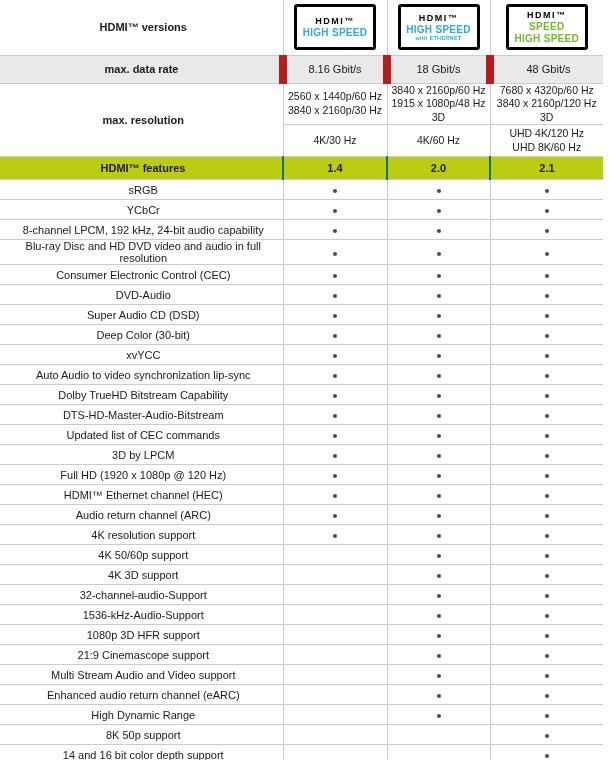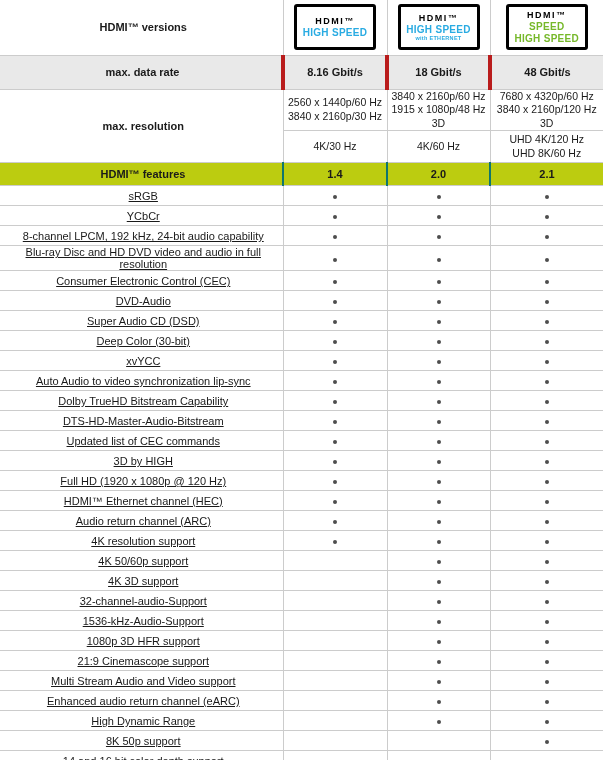--- a/index.html
+++ b/index.html
@@ -19,32 +19,32 @@
   }
   table{border-collapse:collapse;table-layout:fixed;width:603px;margin:0;}
   td{font-size:11px;vertical-align:middle;padding:0;}
   tr{border-bottom:1px solid var(--border);}
   td.cell{text-align:center;border-left:1px solid var(--border);}
   td.label{text-align:center;padding-left:10px;padding-right:6px;}
   .bold{font-weight:bold;}
   
   tr.row-versions{height:55px;}
   
-  tr.row-datarate{height:34px;background:var(--row-gray);margin-top:35px;}
-  tr.row-datarate td.cell{border-left:4px solid #b91c1c;font-weight:bold;}
+  tr.row-datarate{height:28px;background:var(--row-gray);margin-top:35px;}
+  tr.row-datarate td.cell{border-left:8px solid #b91c1c;font-weight:normal;}
   
   tr.row-res-detail{height:40px;}
   tr.row-res-summary{height:32px;}
   .res-line{display:block;font-size:10.5px;line-height:1.3;}
   
   tr.row-features{height:23px;background:var(--accent);}
   tr.row-features td{font-weight:bold;}
   tr.row-features td.cell{border-left:2px solid #0f766e;}
   
-  tr.feature-row{height:20px;text-decoration:underline;}
+  tr.feature-row{height:20px;}
   .dot{display:inline-block;width:4px;height:4px;border-radius:50%;background:var(--dot);vertical-align:middle;}
   
   .logo-box{
     display:inline-flex;flex-direction:column;align-items:center;justify-content:center;
     border:3px solid #000;border-radius:3px;background:#fff;
     min-width:66px;height:36px;padding:2px 5px;box-sizing:content-box;
   }
   .logo-brand{font-weight:bold;font-size:9px;letter-spacing:1.5px;color:#000;line-height:1.2;}
   .logo-line{font-weight:bold;font-size:10px;line-height:1.15;letter-spacing:0.3px;}
   .logo-line.blue{color:var(--logo-blue);}
@@ -216,21 +216,21 @@
   </tr>
 
   <tr class="feature-row">
     <td class="label">Updated list of CEC commands</td>
     <td class="cell"><span class="dot"></span></td>
     <td class="cell"><span class="dot"></span></td>
     <td class="cell"><span class="dot"></span></td>
   </tr>
 
   <tr class="feature-row">
-    <td class="label">3D by HIGH</td>
+    <td class="label">3D by LPCM</td>
     <td class="cell"><span class="dot"></span></td>
     <td class="cell"><span class="dot"></span></td>
     <td class="cell"><span class="dot"></span></td>
   </tr>
 
   <tr class="feature-row">
     <td class="label">Full HD (1920 x 1080p @ 120 Hz)</td>
     <td class="cell"><span class="dot"></span></td>
     <td class="cell"><span class="dot"></span></td>
     <td class="cell"><span class="dot"></span></td>

